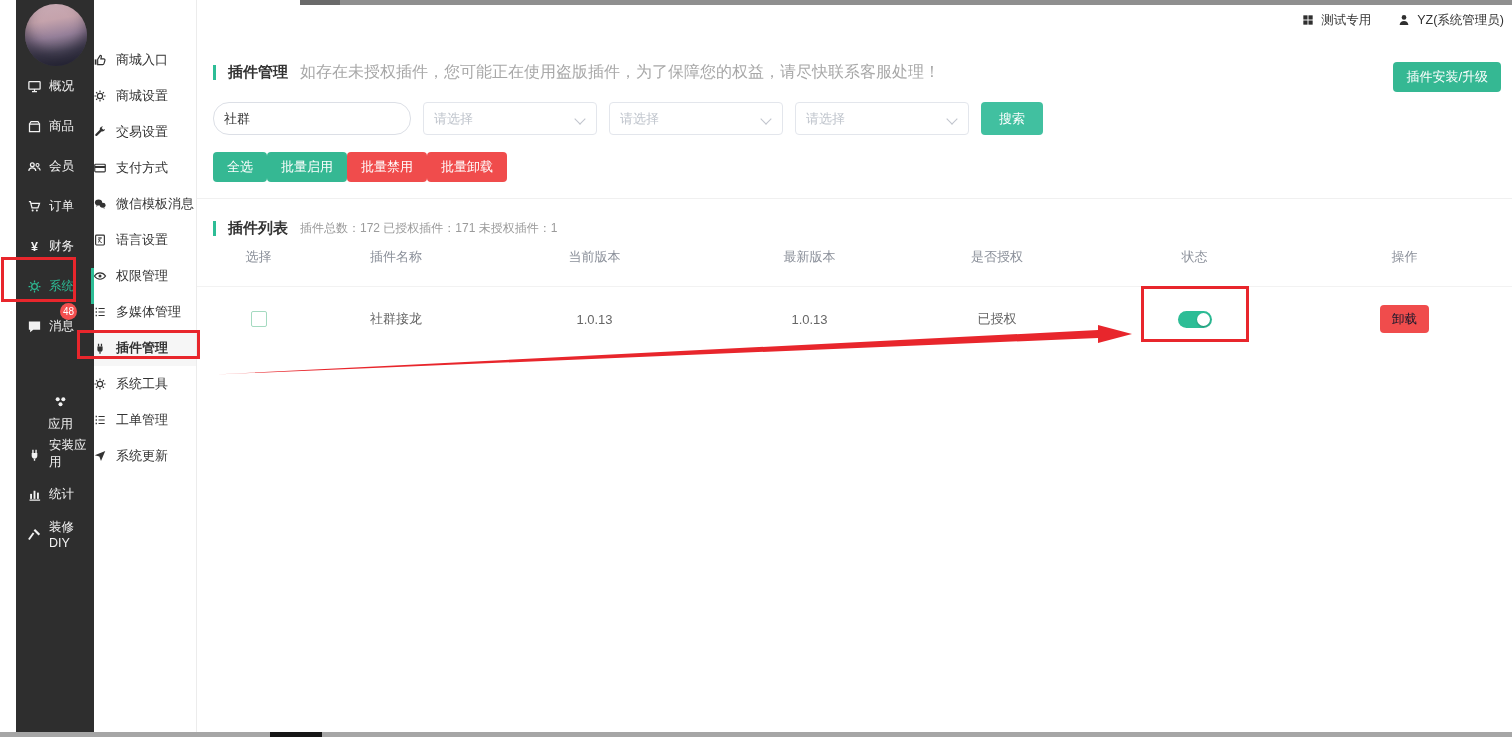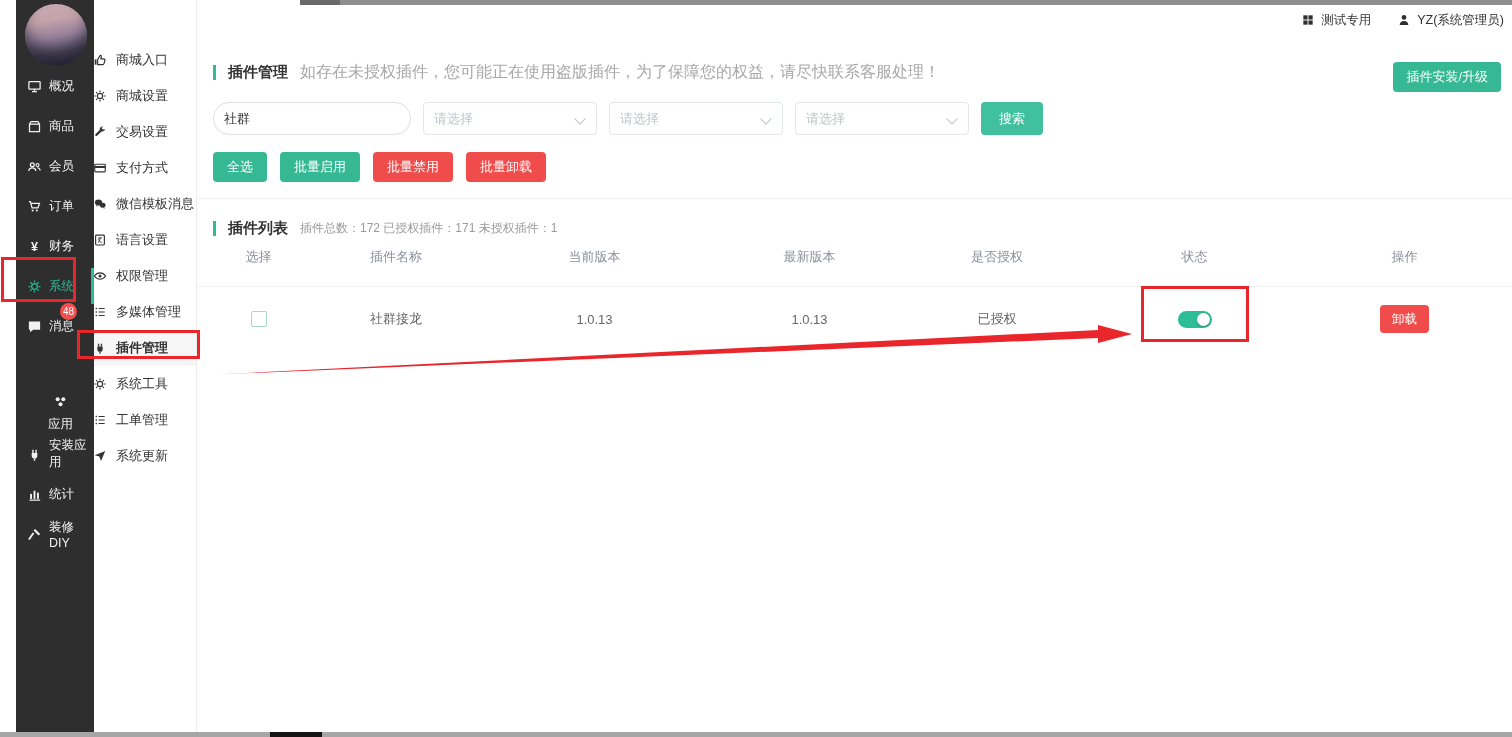--- a/index.html
+++ b/index.html
@@ -50,21 +50,21 @@
     padding:0 10px;font-size:13px;color:#333;outline:none;font-family:inherit;}
   .select{position:relative;width:174px;height:33px;box-sizing:border-box;border:1px solid #e3e6ec;border-radius:4px;
     display:flex;align-items:center;padding:0 28px 0 10px;font-size:13px;color:#bfc4cc;cursor:pointer;background:#fff;}
   .chev{position:absolute;right:12px;top:12px;width:7px;height:7px;border-right:1.5px solid #c0c4cc;
     border-bottom:1.5px solid #c0c4cc;transform:rotate(45deg);}
   .btn{height:30px;padding:0 14px;border:none;border-radius:4px;color:#fff;font-size:13px;display:inline-flex;
     align-items:center;justify-content:center;cursor:pointer;font-family:inherit;}
   #search-btn{width:62px;height:33px;background:#41c0a0;}
   .btn-green{background:#35b893;}
   .btn-red{background:#f04c4c;}
-  .batch-row{display:flex;align-items:center;gap:13px;margin:17px 0 4px 16px;}
+  .batch-row{display:flex;align-items:center;margin:17px 0 4px 16px;}
   .divider{margin-top:16px;border-top:1px solid #f0f0f0;height:0;}
   .list-head{display:flex;align-items:center;gap:12px;margin:20px 16px 0;}
   .stats-text{font-size:12px;color:#9b9b9b;}
 
   .thead{display:flex;margin-top:10px;height:38px;align-items:flex-start;border-bottom:1px solid #f2f2f2;}
   .thead .cell{font-size:13px;color:#8a8f99;}
   .trow{display:flex;height:64px;align-items:center;}
   .trow .cell{font-size:13px;color:#666;}
   .cell{display:flex;align-items:center;justify-content:center;box-sizing:border-box;}
   .cell:nth-child(1){width:123px;}
@@ -75,21 +75,21 @@
   .cell:nth-child(6){width:205px;position:relative;}
   .cell:nth-child(7){width:215px;}
   .checkbox{width:14px;height:14px;border:1px solid #a4dac0;border-radius:2px;background:#fff;cursor:pointer;}
   .auth-text{color:#38ba96;}
   .toggle{position:relative;width:34px;height:17px;border-radius:9px;background:#dcdfe6;cursor:pointer;display:inline-block;}
   .toggle.on{background:#2dbd96;}
   .toggle .knob{position:absolute;top:2px;left:2px;width:13px;height:13px;border-radius:50%;background:#fff;
     box-shadow:0 1px 2px rgba(0,0,0,.25);}
   .toggle.on .knob{left:auto;right:2px;}
   .uninstall-btn{height:28px;padding:0 12px;font-size:12.5px;background:#f04c4c;border:none;border-radius:4px;
-    color:#ffffff;cursor:pointer;font-family:inherit;}
+    color:#0f172a;cursor:pointer;font-family:inherit;}
 
   
   .anno{position:absolute;border:3px solid #e8262c;z-index:50;pointer-events:none;box-sizing:border-box;}
   #anno-system{left:1px;top:257px;width:75px;height:45px;}
   #anno-plugin{left:77px;top:330px;width:123px;height:29px;}
   .toggle-anno{position:absolute;left:50%;transform:translateX(-50%);top:-25px;width:108px;height:56px;
     border:3px solid #e8262c;box-sizing:border-box;pointer-events:none;z-index:50;}
   #arrow-overlay{position:absolute;left:0;top:0;width:1512px;height:737px;z-index:45;pointer-events:none;}
 
   

